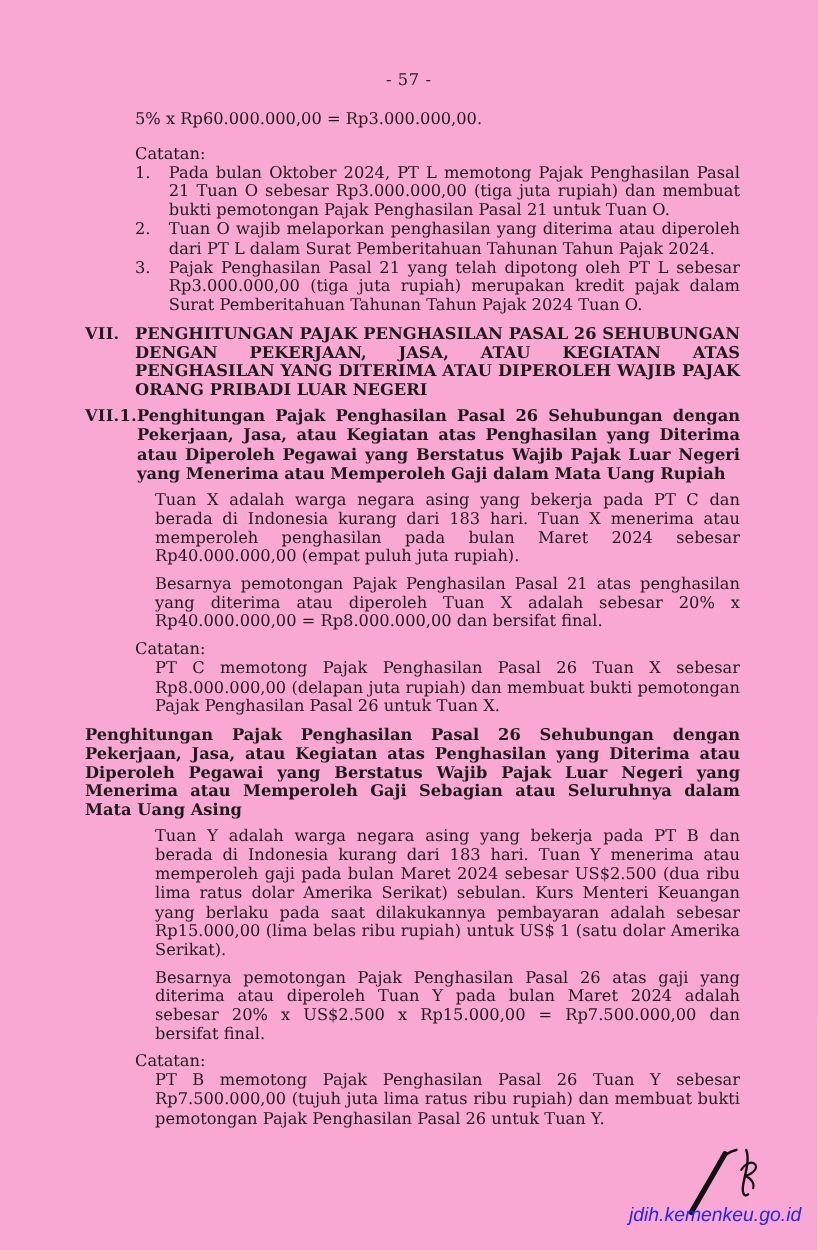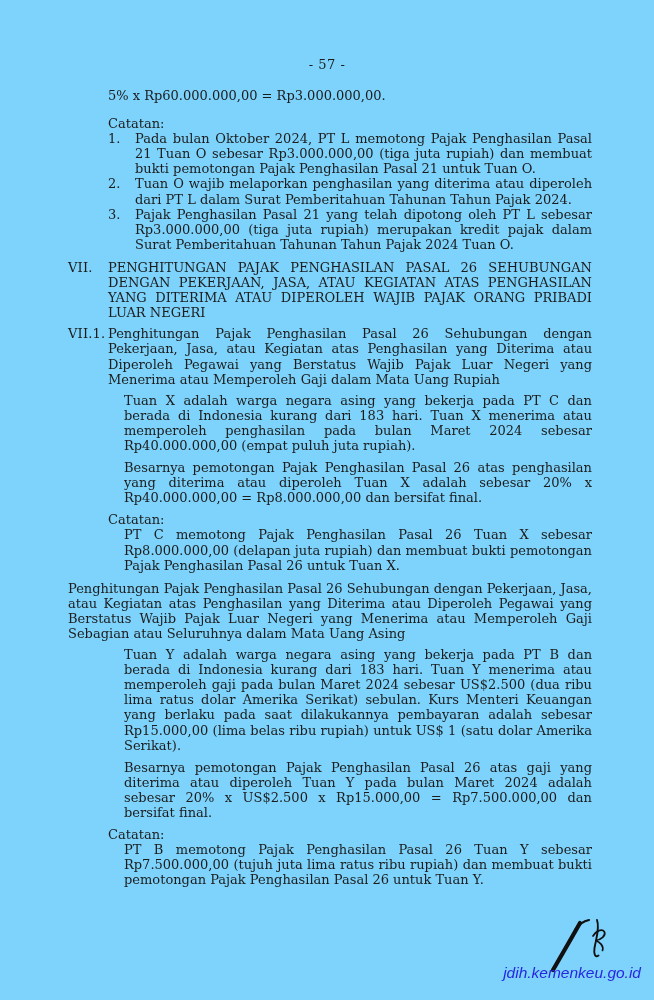--- a/index.html
+++ b/index.html
@@ -5,41 +5,41 @@
   html,body{margin:0;padding:0;}
   body{
     width:654px;height:1000px;
     background:#ffffff;
     font-family:"DejaVu Serif","Liberation Serif",serif;
     color:#1c1c1c;
     position:relative;
     overflow:hidden;
   }
   .page{
-    position:absolute;inset:0;background:#7dd3fc;
+    position:absolute;inset:0;background:#f9a8d4;
   }
   .page-number{
     position:absolute;top:57px;left:0;right:0;
     text-align:center;
     font-size:13px;letter-spacing:.5px;
   }
   .content{
     position:absolute;top:88px;left:108px;width:484px;
     font-size:13px;line-height:15.1px;
   }
   .para{ text-align:justify; margin:0 0 7px 16px; }
   .formula{ margin:0 0 13px 0; }
   .catatan-label{ margin:0; }
   .catatan-text{ text-align:justify; margin:0 0 8px 16px; }
   .num-list{ margin:0 0 8px 0; }
   .list-item{ display:flex; }
   .list-item .num{ flex:0 0 27px; }
   .list-item .itxt{ flex:1; text-align:justify; }
   .section-heading{
-    display:flex; font-weight:400; margin:0 0 6px -40px;
+    display:flex; font-weight:700; margin:0 0 6px -40px;
   }
   .section-heading .snum{ flex:0 0 40px; letter-spacing:.2px; }
   .section-heading .stitle{ flex:1; text-align:justify; }
   .heading-vii{ margin-top:8px; }
   .sig{
     position:absolute; left:545px; top:912px; width:68px; height:70px;
   }
   .footer-link{
     position:absolute; top:964px; right:13px;
     font-family:"Liberation Sans","DejaVu Sans",sans-serif;
@@ -78,21 +78,21 @@
       <span class="snum">VII.</span>
       <span class="stitle">PENGHITUNGAN PAJAK PENGHASILAN PASAL 26 SEHUBUNGAN DENGAN PEKERJAAN, JASA, ATAU KEGIATAN ATAS PENGHASILAN YANG DITERIMA ATAU DIPEROLEH WAJIB PAJAK ORANG PRIBADI LUAR NEGERI</span>
     </div>
 
     <div class="section-heading">
       <span class="snum">VII.1.</span>
       <span class="stitle">Penghitungan Pajak Penghasilan Pasal 26 Sehubungan dengan Pekerjaan, Jasa, atau Kegiatan atas Penghasilan yang Diterima atau Diperoleh Pegawai yang Berstatus Wajib Pajak Luar Negeri yang Menerima atau Memperoleh Gaji dalam Mata Uang Rupiah</span>
     </div>
 
     <p class="para">Tuan X adalah warga negara asing yang bekerja pada PT C dan berada di Indonesia kurang dari 183 hari. Tuan X menerima atau memperoleh penghasilan pada bulan Maret 2024 sebesar Rp40.000.000,00 (empat puluh juta rupiah).</p>
-    <p class="para">Besarnya pemotongan Pajak Penghasilan Pasal 26 atas penghasilan yang diterima atau diperoleh Tuan X adalah sebesar 20% x Rp40.000.000,00 = Rp8.000.000,00 dan bersifat final.</p>
+    <p class="para">Besarnya pemotongan Pajak Penghasilan Pasal 21 atas penghasilan yang diterima atau diperoleh Tuan X adalah sebesar 20% x Rp40.000.000,00 = Rp8.000.000,00 dan bersifat final.</p>
 
     <p class="catatan-label">Catatan:</p>
     <p class="catatan-text">PT C memotong Pajak Penghasilan Pasal 26 Tuan X sebesar Rp8.000.000,00 (delapan juta rupiah) dan membuat bukti pemotongan Pajak Penghasilan Pasal 26 untuk Tuan X.</p>
 
     <div class="section-heading">
       <span class="stitle">Penghitungan Pajak Penghasilan Pasal 26 Sehubungan dengan Pekerjaan, Jasa, atau Kegiatan atas Penghasilan yang Diterima atau Diperoleh Pegawai yang Berstatus Wajib Pajak Luar Negeri yang Menerima atau Memperoleh Gaji Sebagian atau Seluruhnya dalam Mata Uang Asing</span>
     </div>
 
     <p class="para">Tuan Y adalah warga negara asing yang bekerja pada PT B dan berada di Indonesia kurang dari 183 hari. Tuan Y menerima atau memperoleh gaji pada bulan Maret 2024 sebesar US$2.500 (dua ribu lima ratus dolar Amerika Serikat) sebulan. Kurs Menteri Keuangan yang berlaku pada saat dilakukannya pembayaran adalah sebesar Rp15.000,00 (lima belas ribu rupiah) untuk US$ 1 (satu dolar Amerika Serikat).</p>
     <p class="para">Besarnya pemotongan Pajak Penghasilan Pasal 26 atas gaji yang diterima atau diperoleh Tuan Y pada bulan Maret 2024 adalah sebesar 20% x US$2.500 x Rp15.000,00 = Rp7.500.000,00 dan bersifat final.</p>

